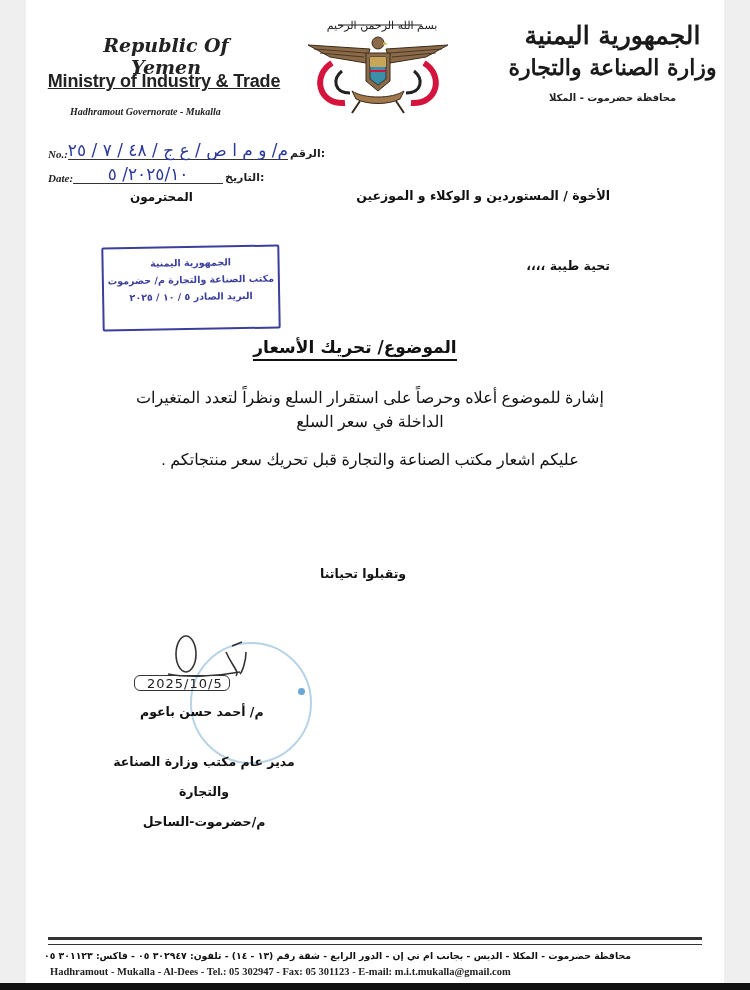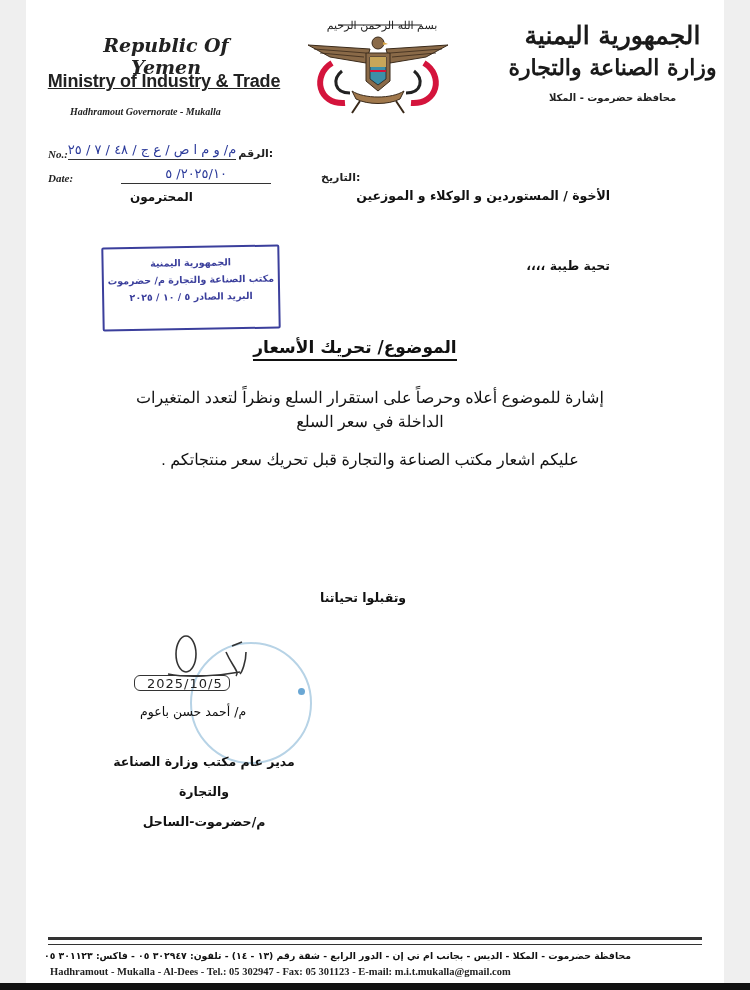--- a/index.html
+++ b/index.html
@@ -15,21 +15,21 @@
     
     .en-title { position: absolute; left: 68px; top: 34px; width: 196px; text-align: center;
       font-family: "DejaVu Serif", serif; font-style: italic; font-weight: bold; font-size: 19px; color: #222; }
     .en-ministry { position: absolute; left: 46px; top: 71px; width: 236px; text-align: center;
       font-family: "Liberation Sans", sans-serif; font-weight: bold; font-size: 18px; color: #222; letter-spacing: -0.2px; text-decoration: underline; }
     .en-gov { position: absolute; left: 70px; top: 106px; width: 190px; text-align: left;
       font-family: "Liberation Serif", serif; font-style: italic; font-weight: bold; font-size: 10px; color: #222; }
 
     .ref-row { position: absolute; left: 48px; height: 22px; display: flex; align-items: flex-end; direction: ltr; }
     .ref-en { font-family: "Liberation Serif", serif; font-style: italic; font-weight: bold; font-size: 11px; color: #222; }
-    .ref-val { font-family: "DejaVu Sans", sans-serif; font-size: 13px; color: #2b3a9a; border-bottom: 1px solid #333;
+    .ref-val { font-family: "DejaVu Sans", sans-serif; font-size: 17px; color: #2b3a9a; border-bottom: 1px solid #333;
       min-width: 150px; text-align: center; line-height: 18px; letter-spacing: 1px; }
     .ref-ar { font-family: "DejaVu Sans", sans-serif; font-weight: bold; font-size: 11px; color: #222; margin-left: 2px; }
 
     .honorific-left { position: absolute; left: 130px; top: 190px; font-weight: bold; font-size: 12px; color: #111; }
 
     
     .emblem { position: absolute; left: 300px; top: 5px; width: 155px; height: 115px; }
 
     
     .ar-head { position: absolute; left: 500px; top: 20px; width: 225px; text-align: center; direction: rtl; }
@@ -46,31 +46,31 @@
       font-size: 9.5px; font-weight: bold; line-height: 17px; padding-top: 6px; box-sizing: border-box; }
 
     .subject { position: absolute; left: 240px; top: 337px; width: 230px; text-align: center; direction: rtl; }
     .subject span { font-weight: bold; font-size: 17px; border-bottom: 2px solid #111; padding-bottom: 2px; }
 
     .body { position: absolute; left: 120px; top: 386px; width: 500px; direction: rtl; text-align: center;
       font-family: "Liberation Sans", sans-serif; font-size: 16px; color: #111; }
     .body .p1 { line-height: 24px; }
     .body .p2 { line-height: 24px; margin-top: 14px; }
 
-    .closing { position: absolute; left: 320px; top: 590px; direction: rtl; font-weight: bold; font-size: 12.5px; }
+    .closing { position: absolute; left: 320px; top: 566px; direction: rtl; font-weight: bold; font-size: 12.5px; }
 
     
     .round-seal { position: absolute; left: 190px; top: 642px; width: 122px; height: 122px; border-radius: 50%;
       border: 2px solid #b7d3e6; box-sizing: border-box; }
     .round-seal::after { content: ""; position: absolute; left: 106px; top: 44px; width: 7px; height: 7px; border-radius: 50%; background: #6aa7d4; }
     .sig-scribble { position: absolute; left: 128px; top: 632px; width: 140px; height: 70px; }
     .sig-date { position: absolute; left: 134px; top: 675px; width: 96px; height: 16px; border: 1.5px solid #333;
       border-radius: 6px; font-family: "DejaVu Sans", sans-serif; font-size: 13px; color: #222; line-height: 16px;
       padding-left: 12px; box-sizing: border-box; letter-spacing: 1px; }
-    .signer-name { position: absolute; left: 140px; top: 704px; direction: rtl; font-weight: normal; font-size: 12.5px; }
+    .signer-name { position: absolute; left: 140px; top: 704px; direction: rtl; font-weight: bold; font-size: 12.5px; }
     .signer-title { position: absolute; left: 104px; top: 747px; width: 200px; direction: rtl; text-align: center;
       font-weight: bold; font-size: 12.5px; line-height: 30px; }
 
     
     .footer-rule { position: absolute; left: 48px; top: 937px; width: 654px; height: 8px;
       border-top: 3px solid #333; border-bottom: 1.5px solid #333; box-sizing: border-box; }
     .footer-ar { position: absolute; left: 44px; top: 950px; width: 662px; direction: rtl; text-align: left;
       font-weight: bold; font-size: 9.3px; white-space: nowrap; color: #111; }
     .footer-en { position: absolute; left: 50px; top: 966px; width: 660px; text-align: left;
       font-family: "Liberation Serif", serif; font-weight: bold; font-size: 10.5px; white-space: nowrap; color: #222; }
@@ -82,21 +82,21 @@
 
 <div class="en-title">Republic Of Yemen</div>
 <div class="en-ministry">Ministry of Industry &amp; Trade</div>
 <div class="en-gov">Hadhramout Governorate - Mukalla</div>
 
 <div class="ref-row" style="top:138px;">
   <span class="ref-en">No.:</span>
   <span class="ref-val" style="direction:rtl;">م/ و م ا ص / ع ج / ٤٨ / ٧ / ٢٥</span>
   <span class="ref-ar">الرقم:</span>
 </div>
-<div class="ref-row" style="top:162px;gap:48px;">
+<div class="ref-row" style="top:162px;">
   <span class="ref-en">Date:</span>
   <span class="ref-val" style="direction:rtl;">٢٠٢٥/١٠/ ٥</span>
   <span class="ref-ar">التاريخ:</span>
 </div>
 <div class="honorific-left">المحترمون</div>
 
 <div class="emblem">
   <svg width="155" height="115" viewBox="0 0 155 115">
     <text x="82" y="24" text-anchor="middle" font-family="DejaVu Serif, serif" font-size="11" fill="#222">بسم الله الرحمن الرحيم</text>
     <path d="M38 20 L122 20" stroke="#222" stroke-width="1.2" fill="none"></path>

